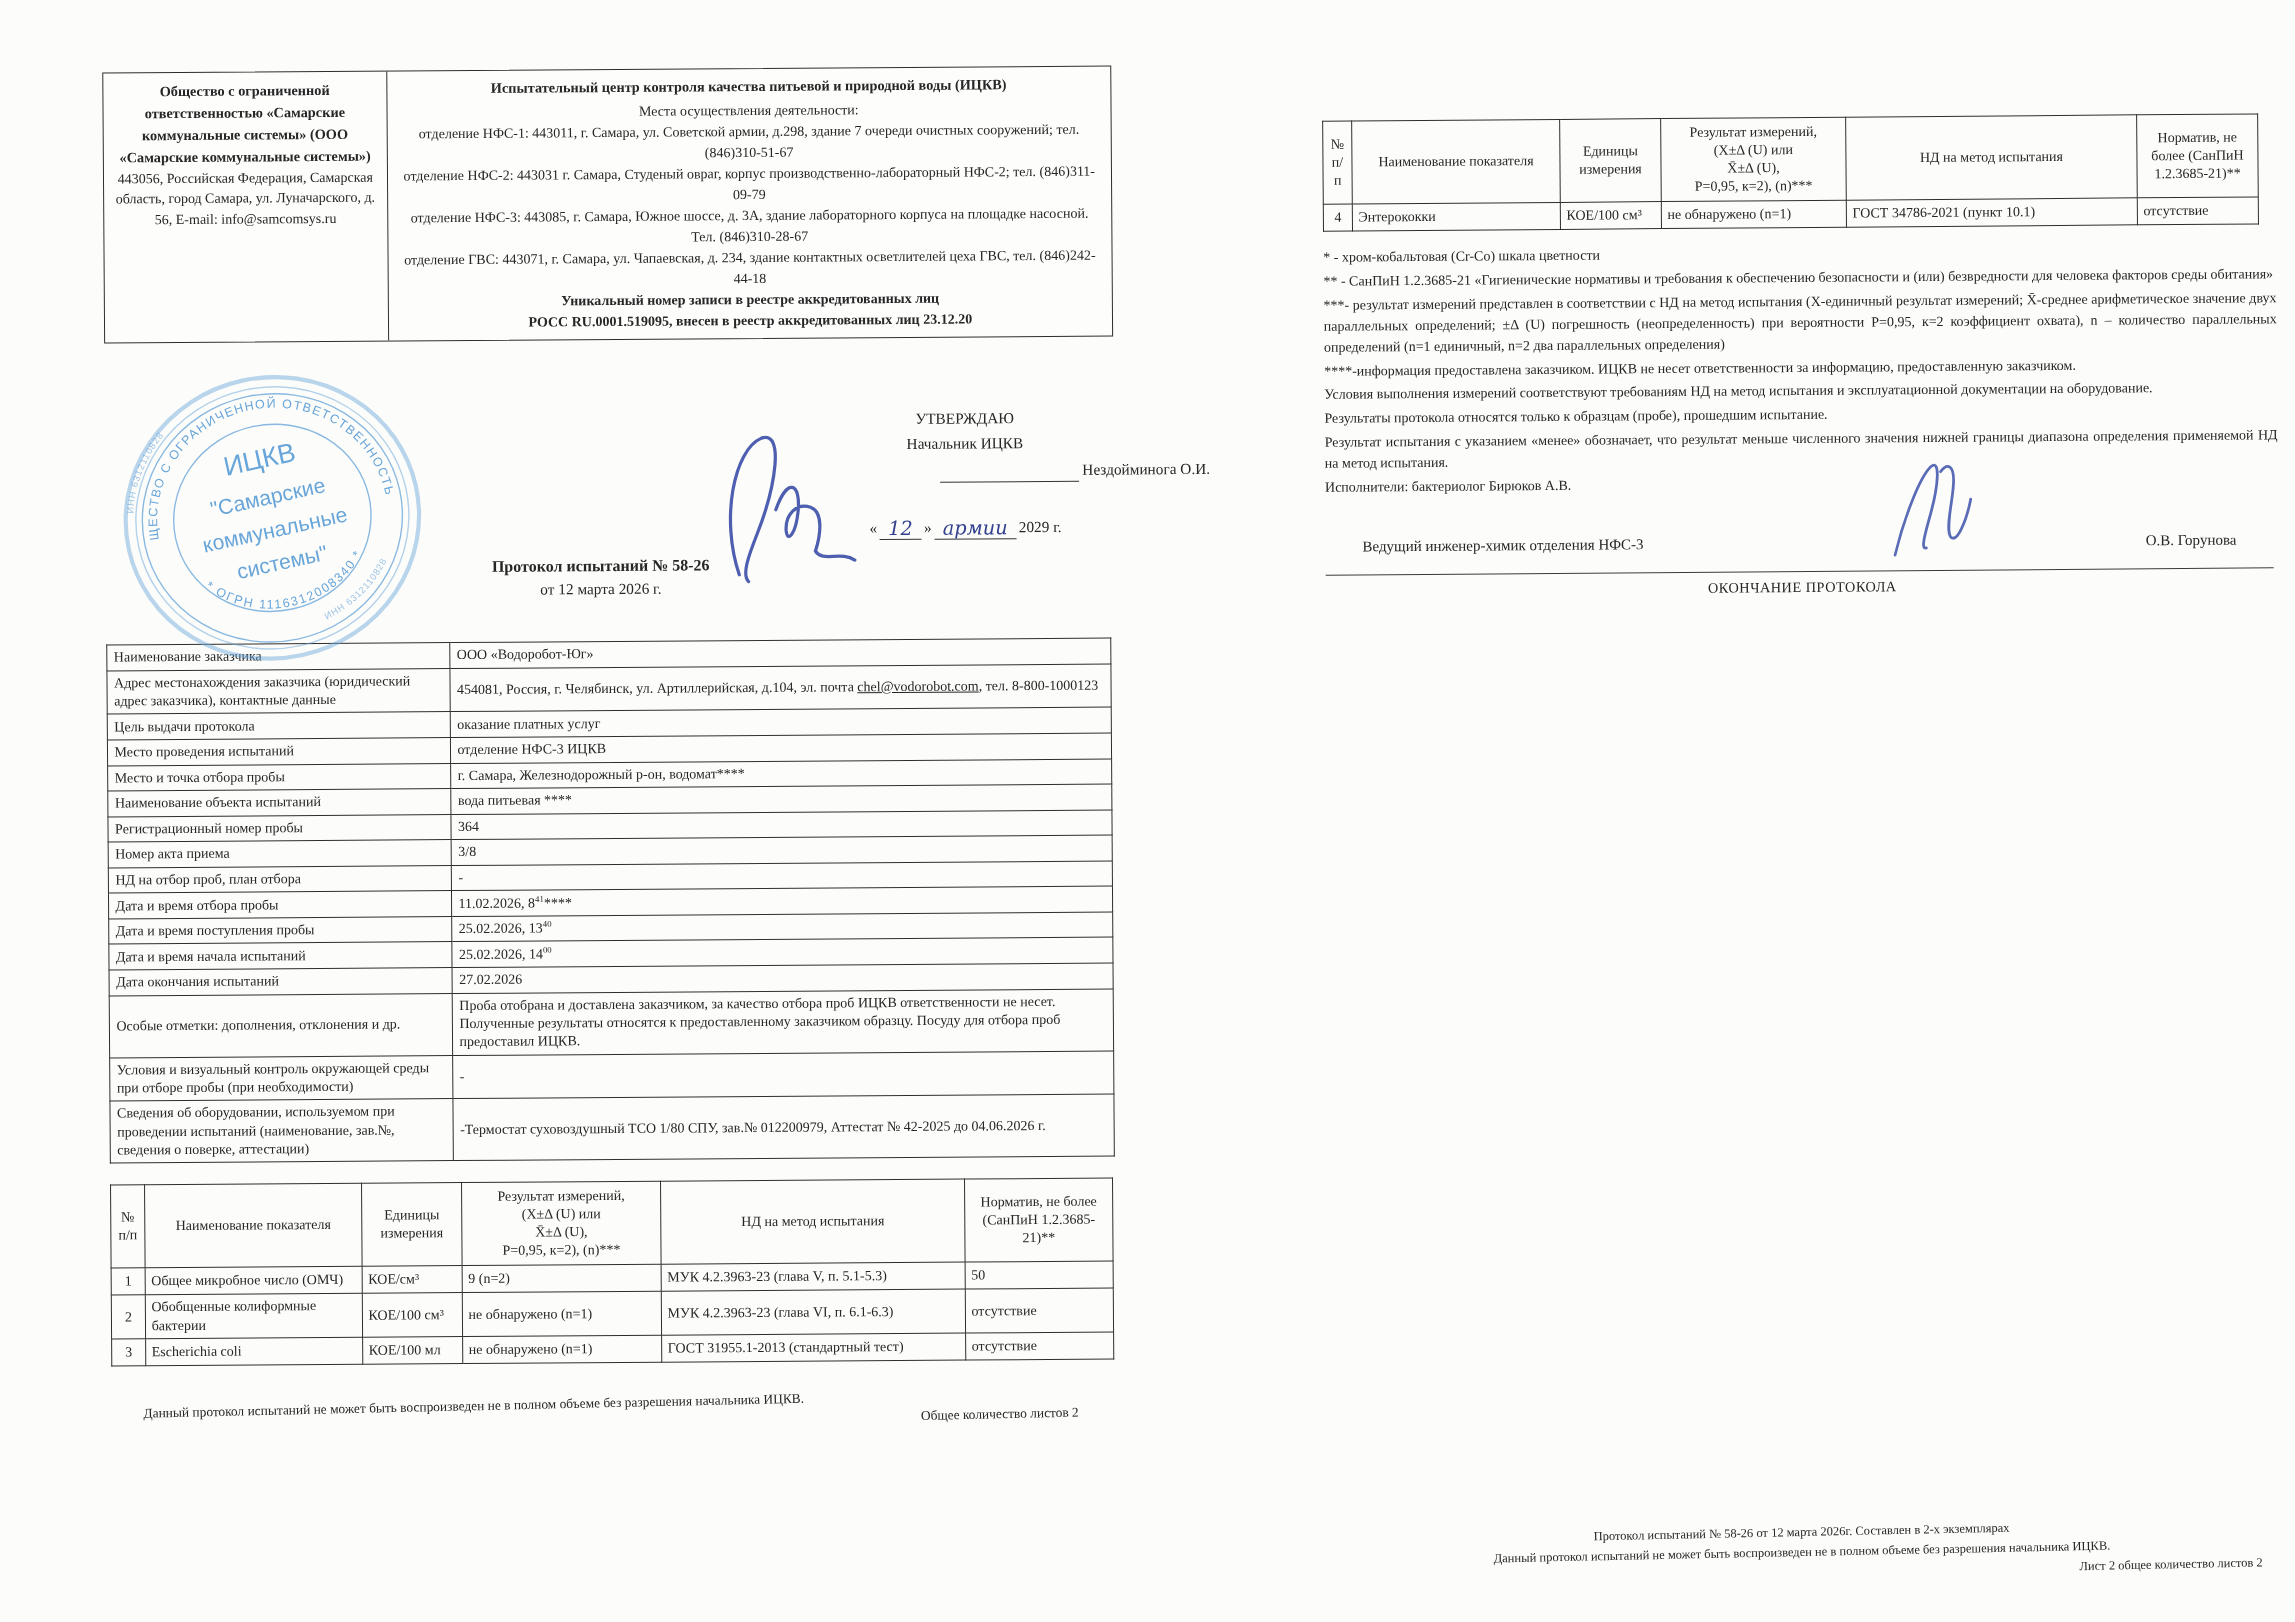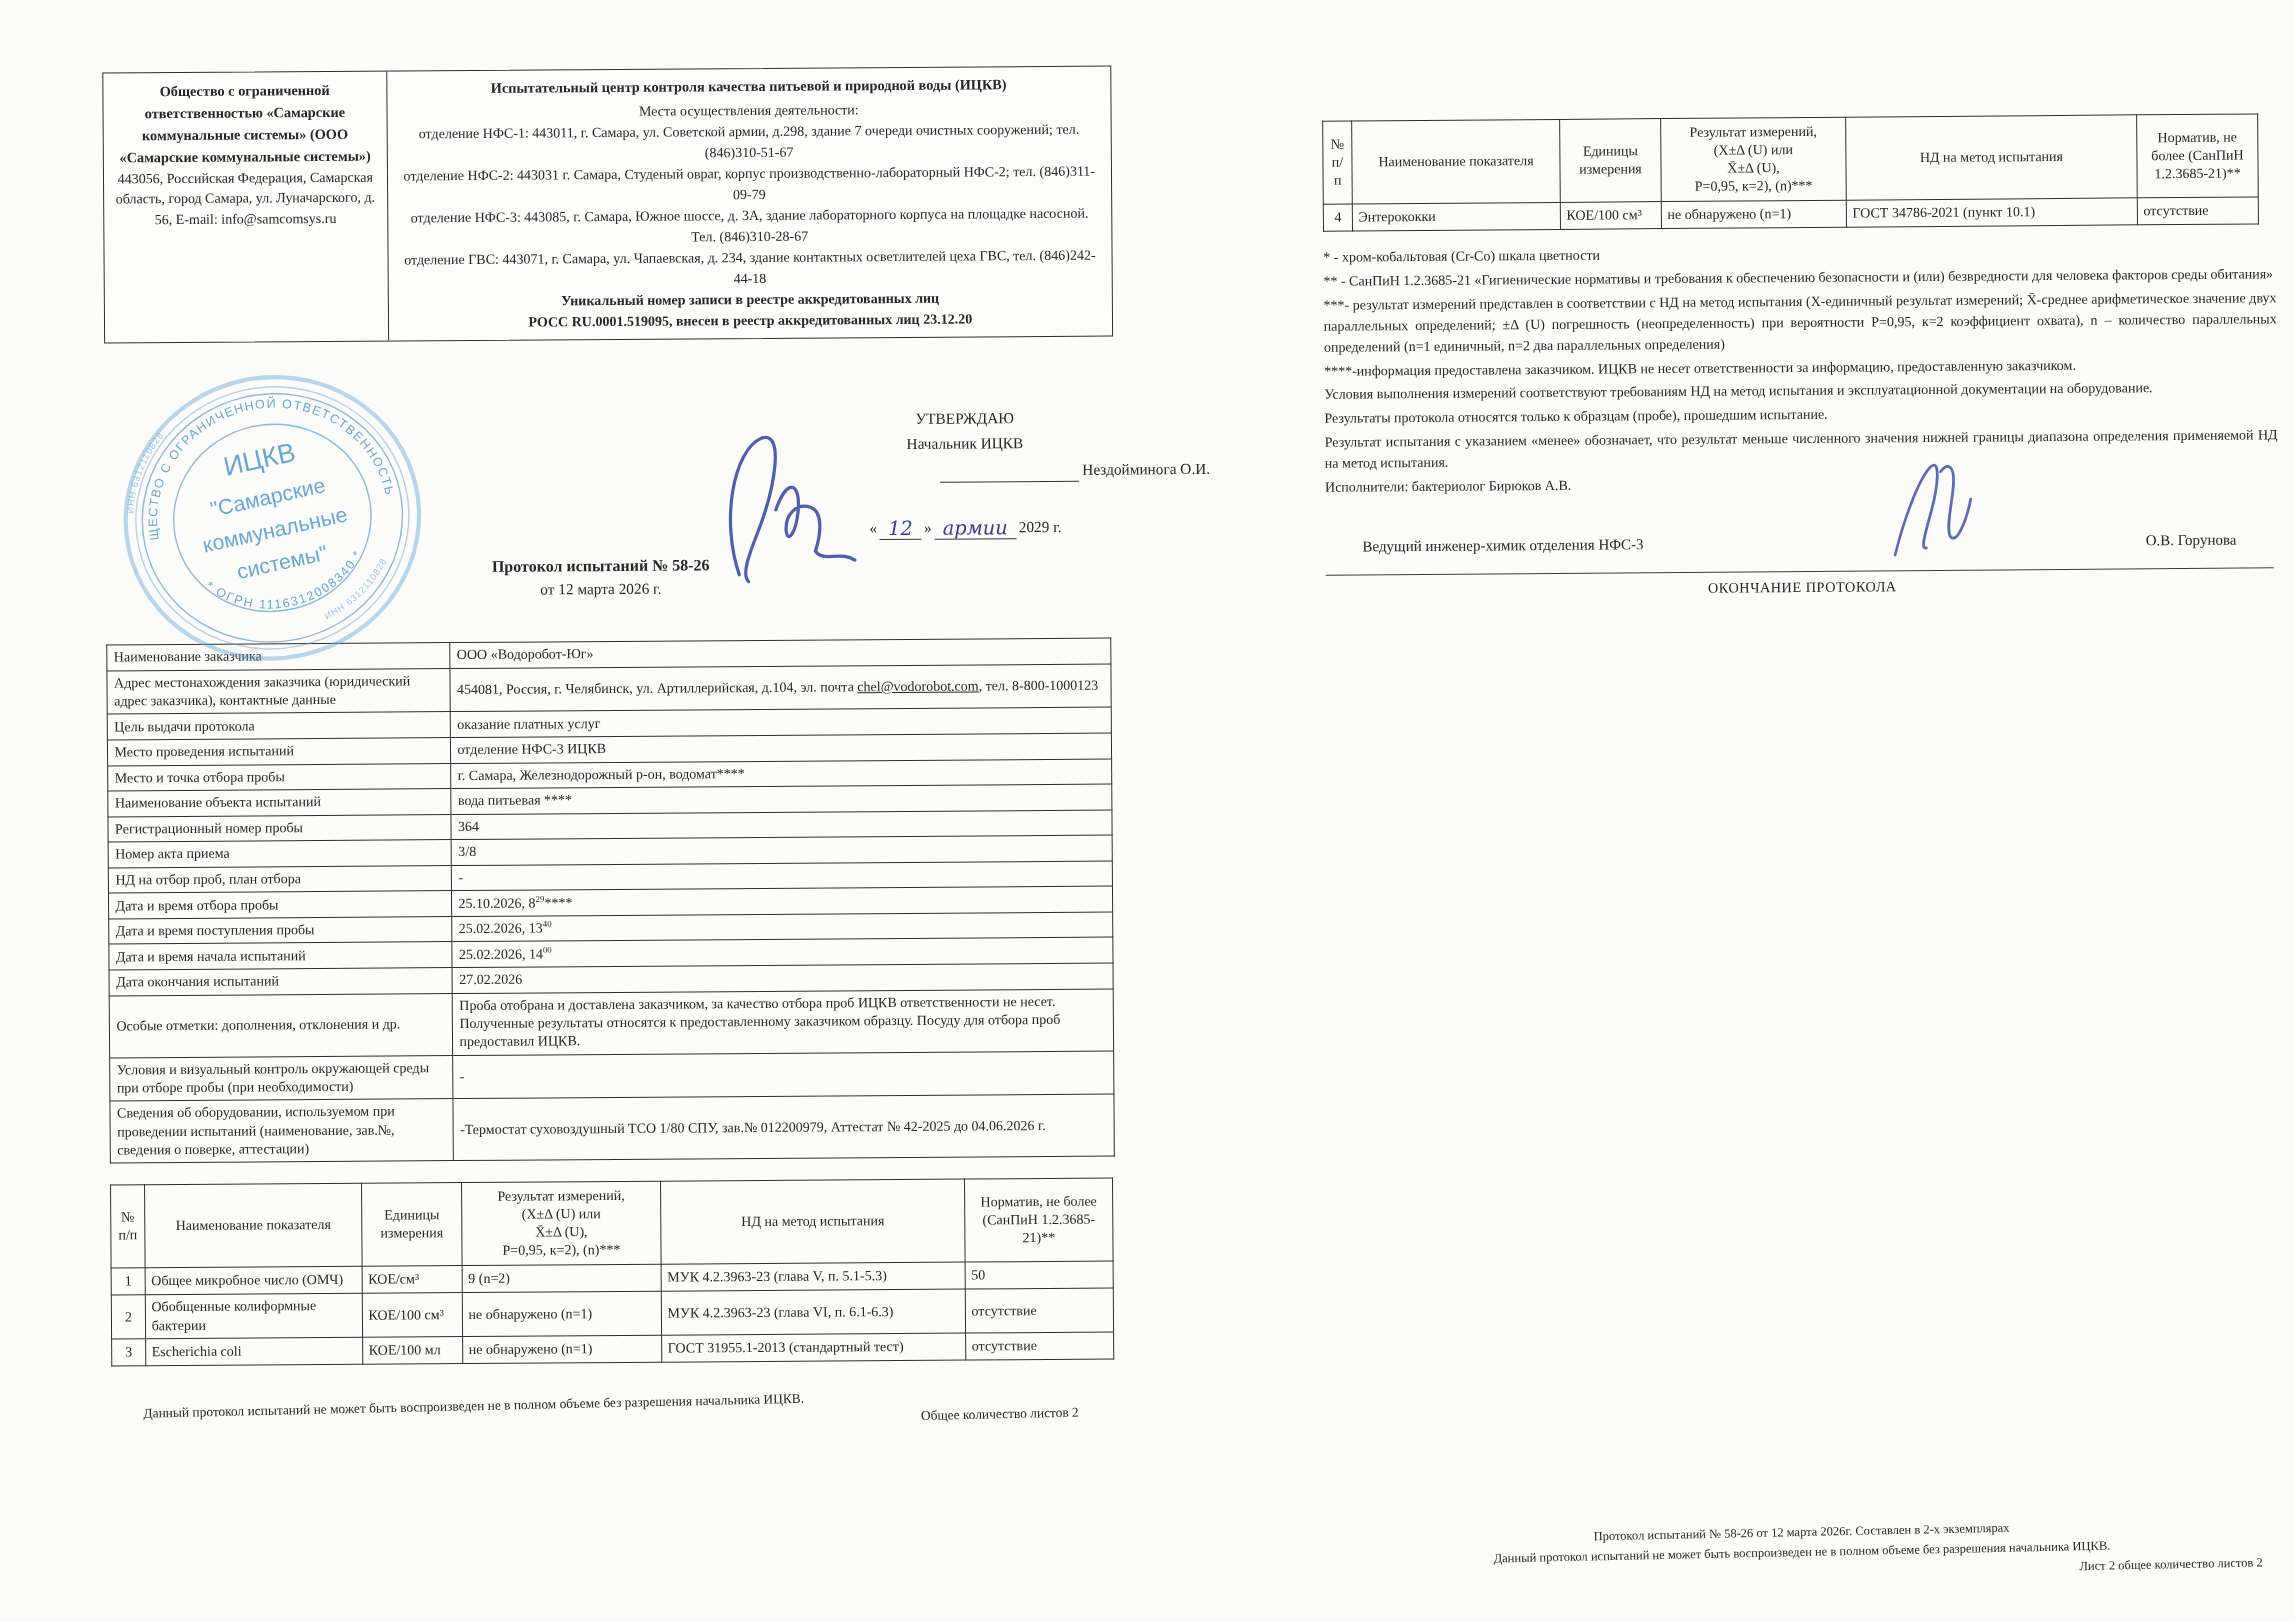--- a/index.html
+++ b/index.html
@@ -172,21 +172,21 @@
         <tr>
           <td class="lbl">Номер акта приема</td>
           <td>3/8</td>
         </tr>
         <tr>
           <td class="lbl">НД на отбор проб, план отбора</td>
           <td>-</td>
         </tr>
         <tr>
           <td class="lbl">Дата и время отбора пробы</td>
-          <td><span>25.10.2026, 8</span><sup>29</sup><span>****</span></td>
+          <td><span>11.02.2026, 8</span><sup>41</sup><span>****</span></td>
         </tr>
         <tr>
           <td class="lbl">Дата и время поступления пробы</td>
           <td><span>25.02.2026, 13</span><sup>40</sup><span></span></td>
         </tr>
         <tr>
           <td class="lbl">Дата и время начала испытаний</td>
           <td><span>25.02.2026, 14</span><sup>00</sup><span></span></td>
         </tr>
         <tr>

